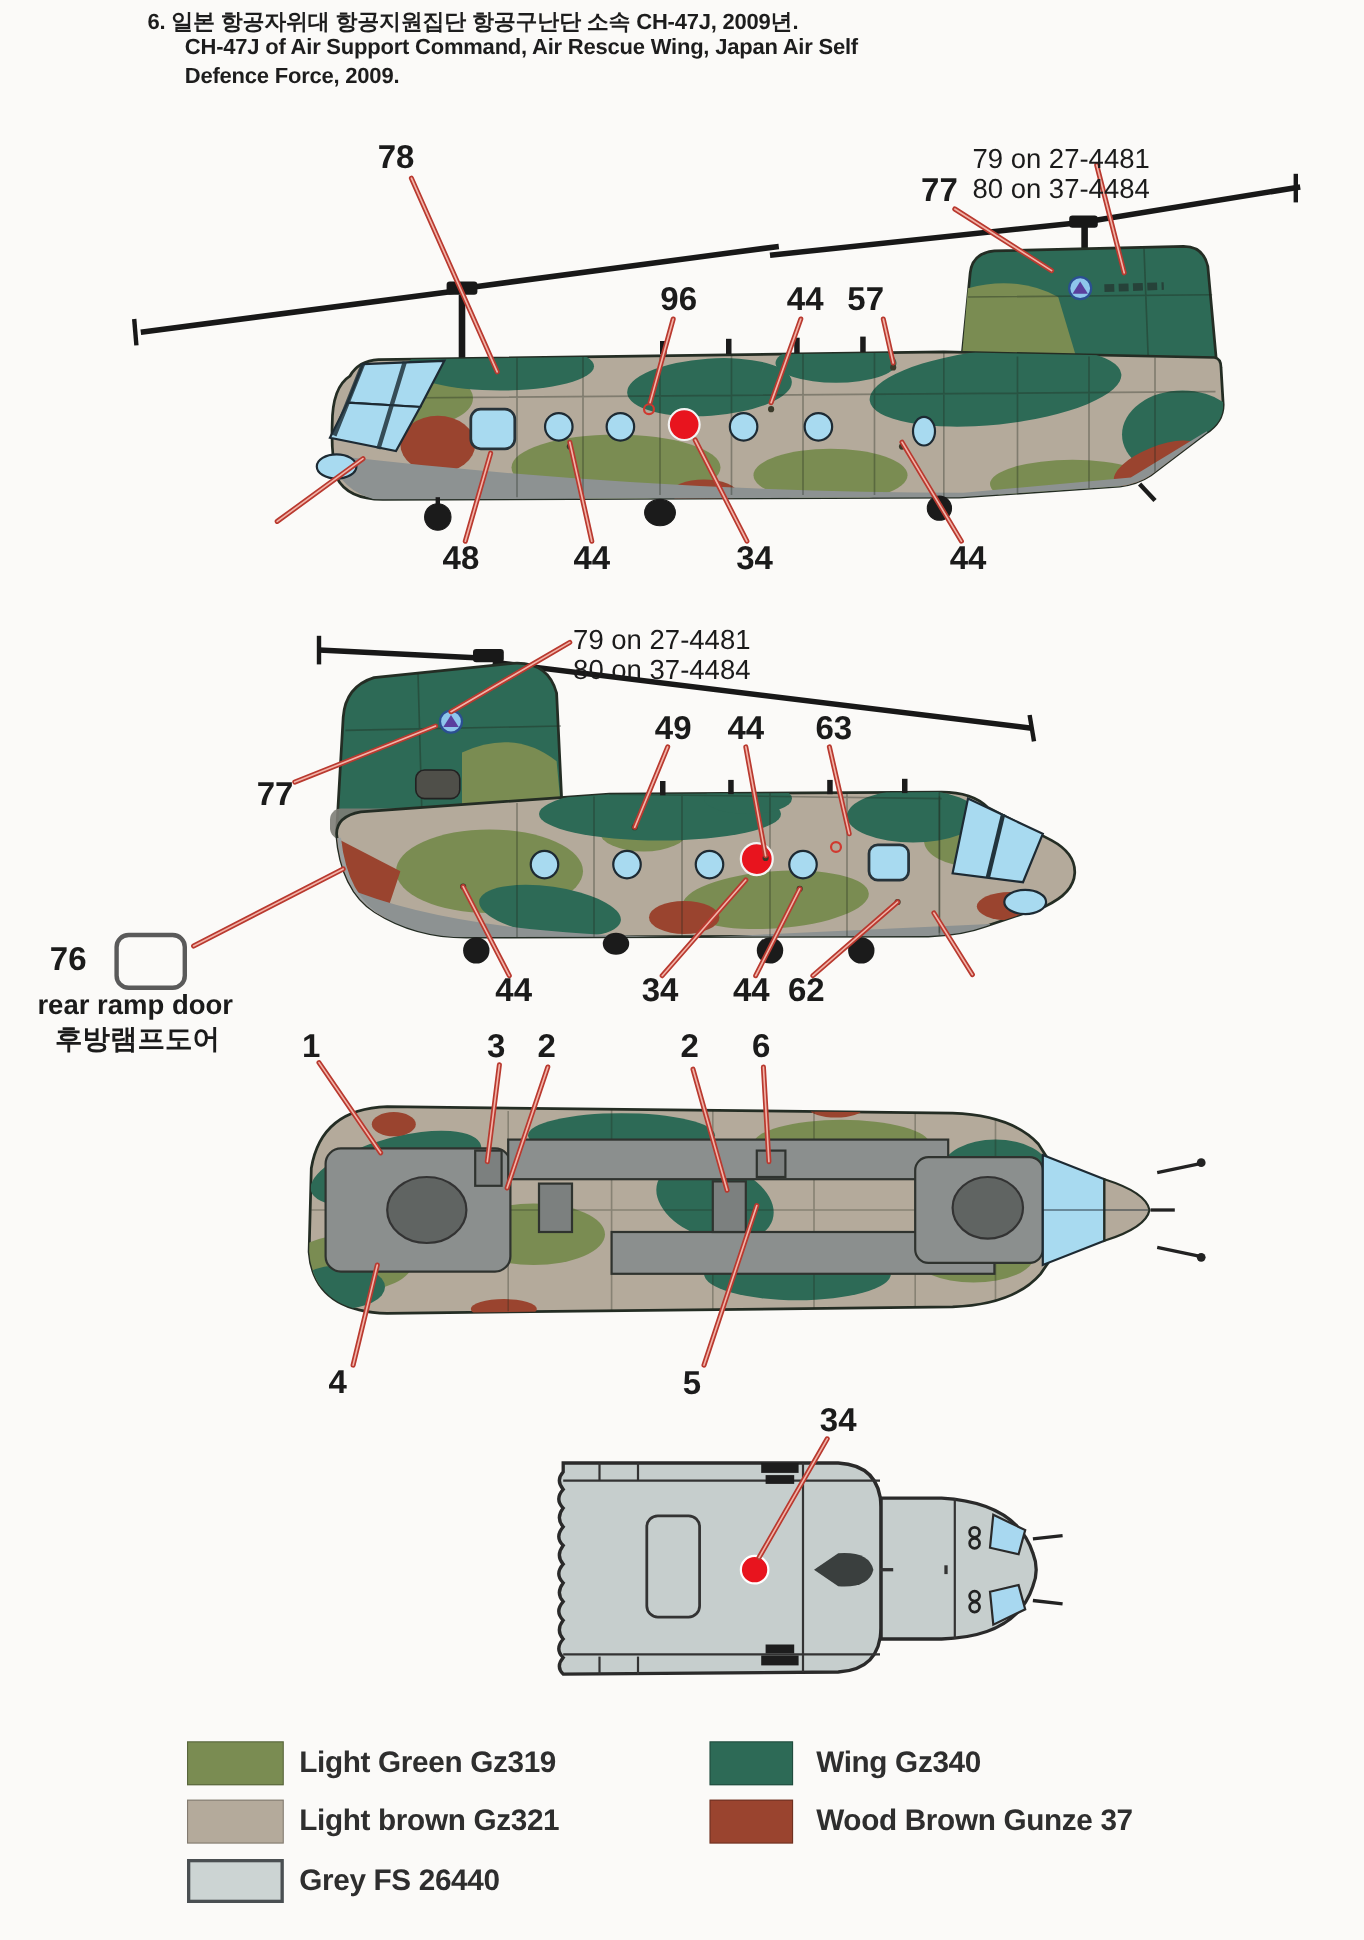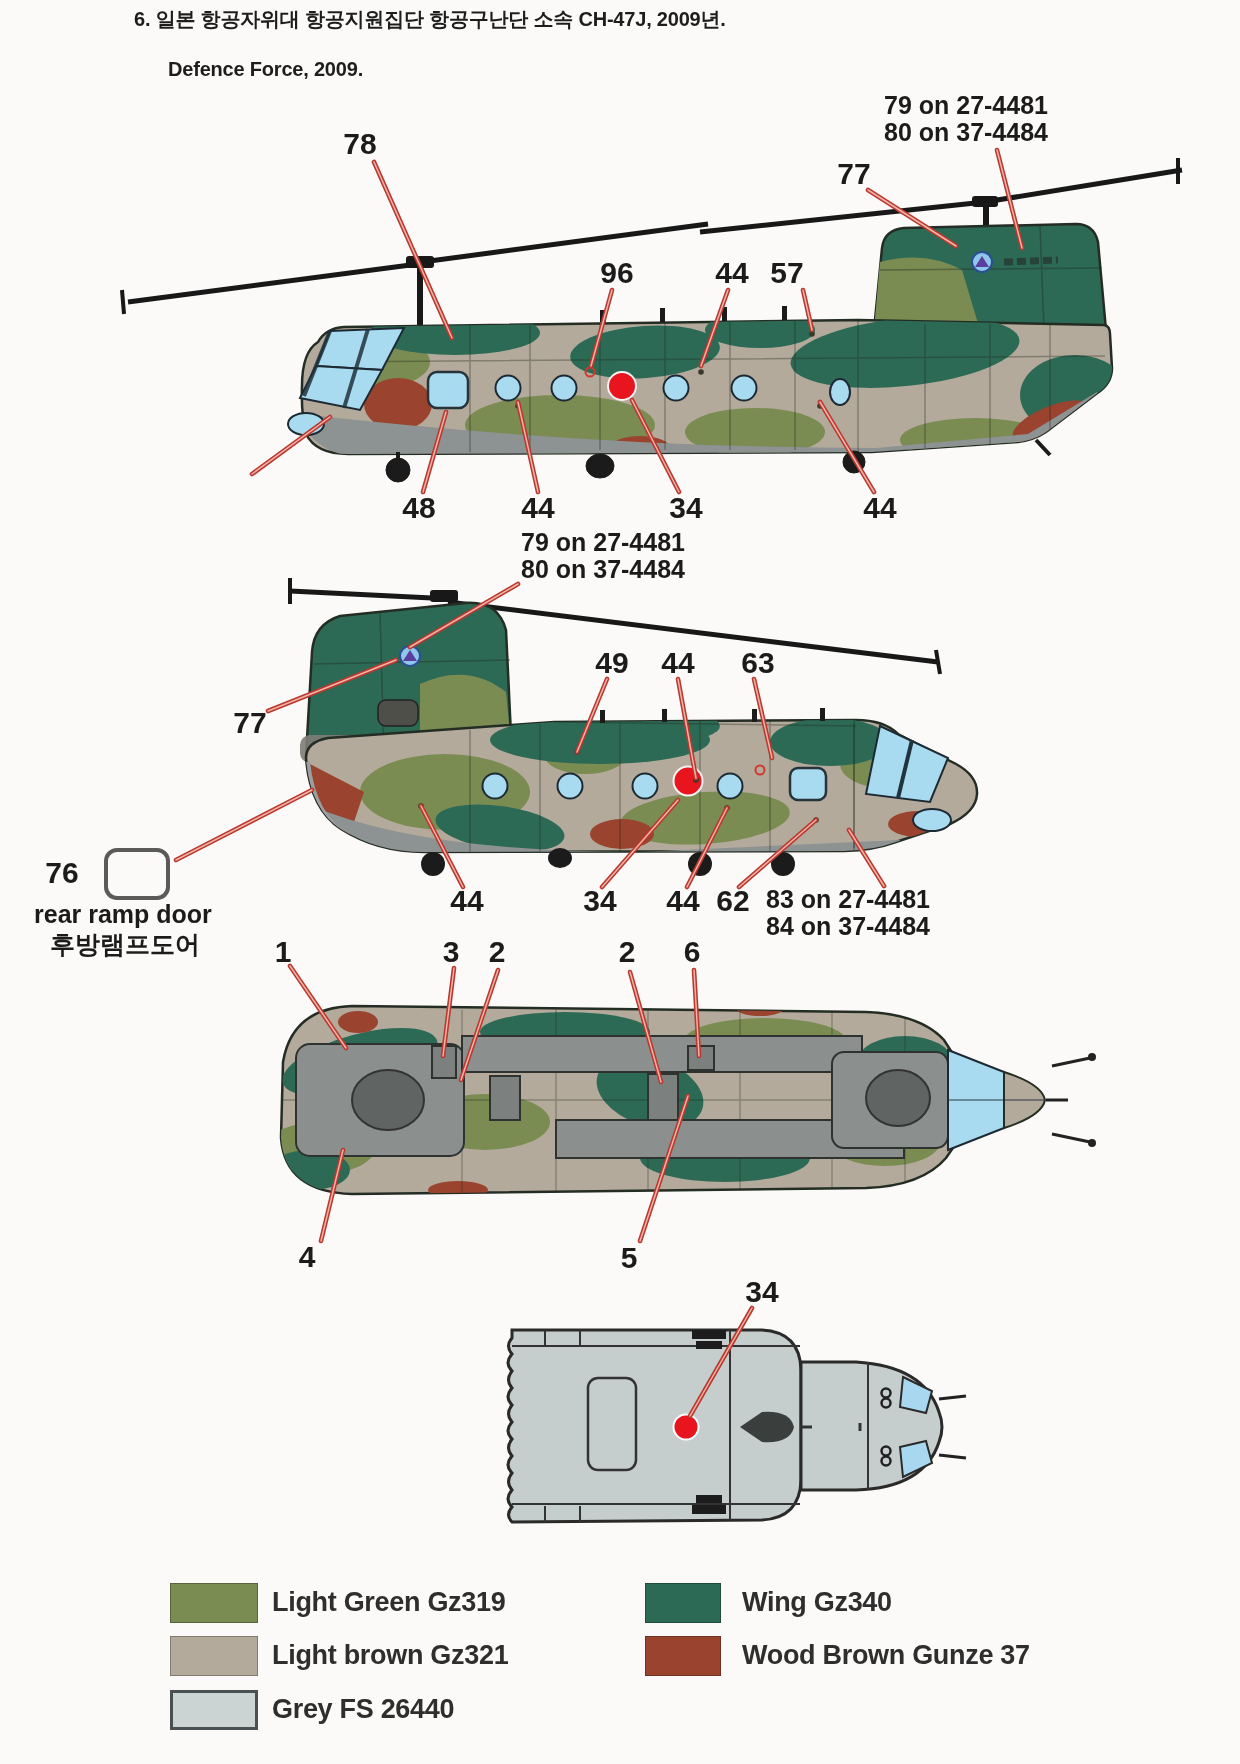--- a/index.html
+++ b/index.html
@@ -1,21 +1,21 @@
 <!DOCTYPE html>
 <html><head>
 <meta charset="utf-8">
 <style>
   html,body{margin:0;padding:0;background:#fbfaf8;}
   #page{position:relative;width:1240px;height:1764px;overflow:hidden;
         font-family:"Liberation Sans",sans-serif;background:#fbfaf8;}
   #art{position:absolute;left:0;top:0;pointer-events:none;}
   .hdr{position:absolute;font-weight:bold;color:#1d1d1d;font-size:20px;letter-spacing:-0.2px;white-space:nowrap;}
   .co{position:absolute;transform:translate(-50%,-50%);font-weight:bold;font-size:30px;color:#1b1b1b;white-space:nowrap;}
-  .note{position:absolute;font-weight:bold;font-size:25px;line-height:27px;color:#1b1b1b;white-space:nowrap;}
+  .note{position:absolute;font-weight:normal;font-size:25px;line-height:27px;color:#1b1b1b;white-space:nowrap;margin-top:40px;}
   .ramp-rect{position:absolute;border:4px solid #5a5a5a;border-radius:13px;background:#fbfaf8;}
   .ramp-word{position:absolute;font-weight:bold;font-size:25px;color:#1b1b1b;white-space:nowrap;}
   .swatch{position:absolute;border:1px solid rgba(0,0,0,.28);}
   .swatch.bordered{border:3px solid #4a4f52;}
   .llabel{position:absolute;height:40px;line-height:40px;font-weight:bold;font-size:27px;color:#2e2e2e;letter-spacing:-0.3px;white-space:nowrap;}
 </style>
 </head>
 <body>
 
 <div id="page">
@@ -289,20 +289,21 @@
       </g>
     </g>
 
     <g>
       <use href="#leaders" stroke="#b9392f" stroke-width="4.6"></use>
       <use href="#leaders" stroke="#f2b3a8" stroke-width="1.5"></use>
     </g>
   </svg>
 
   <div class="hdr" style="left:134px;top:6px">6. 일본 항공자위대 항공지원집단 항공구난단 소속 CH-47J, 2009년.</div>
+  <div class="hdr" style="left:168px;top:32px">CH-47J of Air Support Command, Air Rescue Wing, Japan Air Self</div>
   <div class="hdr" style="left:168px;top:58px">Defence Force, 2009.</div>
 
   <div class="co" style="left:360px;top:144px">78</div>
   <div class="co" style="left:854px;top:174px">77</div>
   <div class="co" style="left:617px;top:273px">96</div>
   <div class="co" style="left:732px;top:273px">44</div>
   <div class="co" style="left:787px;top:273px">57</div>
   <div class="co" style="left:419px;top:508px">48</div>
   <div class="co" style="left:538px;top:508px">44</div>
   <div class="co" style="left:686px;top:508px">34</div>
@@ -317,24 +318,20 @@
     <div>80 on 37-4484</div>
   </div>
   <div class="co" style="left:250px;top:723px">77</div>
   <div class="co" style="left:612px;top:663px">49</div>
   <div class="co" style="left:678px;top:663px">44</div>
   <div class="co" style="left:758px;top:663px">63</div>
   <div class="co" style="left:467px;top:901px">44</div>
   <div class="co" style="left:600px;top:901px">34</div>
   <div class="co" style="left:683px;top:901px">44</div>
   <div class="co" style="left:733px;top:901px">62</div>
-  <div class="note" style="left:766px;top:886px">
-    <div>83 on 27-4481</div>
-    <div>84 on 37-4484</div>
-  </div>
 
   <div class="co" style="left:62px;top:873px">76</div>
   <div class="ramp-rect" style="left:104px;top:848px;width:58px;height:44px"></div>
   <div class="ramp-word" style="left:34px;top:900px">rear ramp door</div>
   <div class="ramp-word" style="left:50px;top:928px">후방램프도어</div>
 
   <div class="co" style="left:283px;top:952px">1</div>
   <div class="co" style="left:451px;top:952px">3</div>
   <div class="co" style="left:497px;top:952px">2</div>
   <div class="co" style="left:627px;top:952px">2</div>

